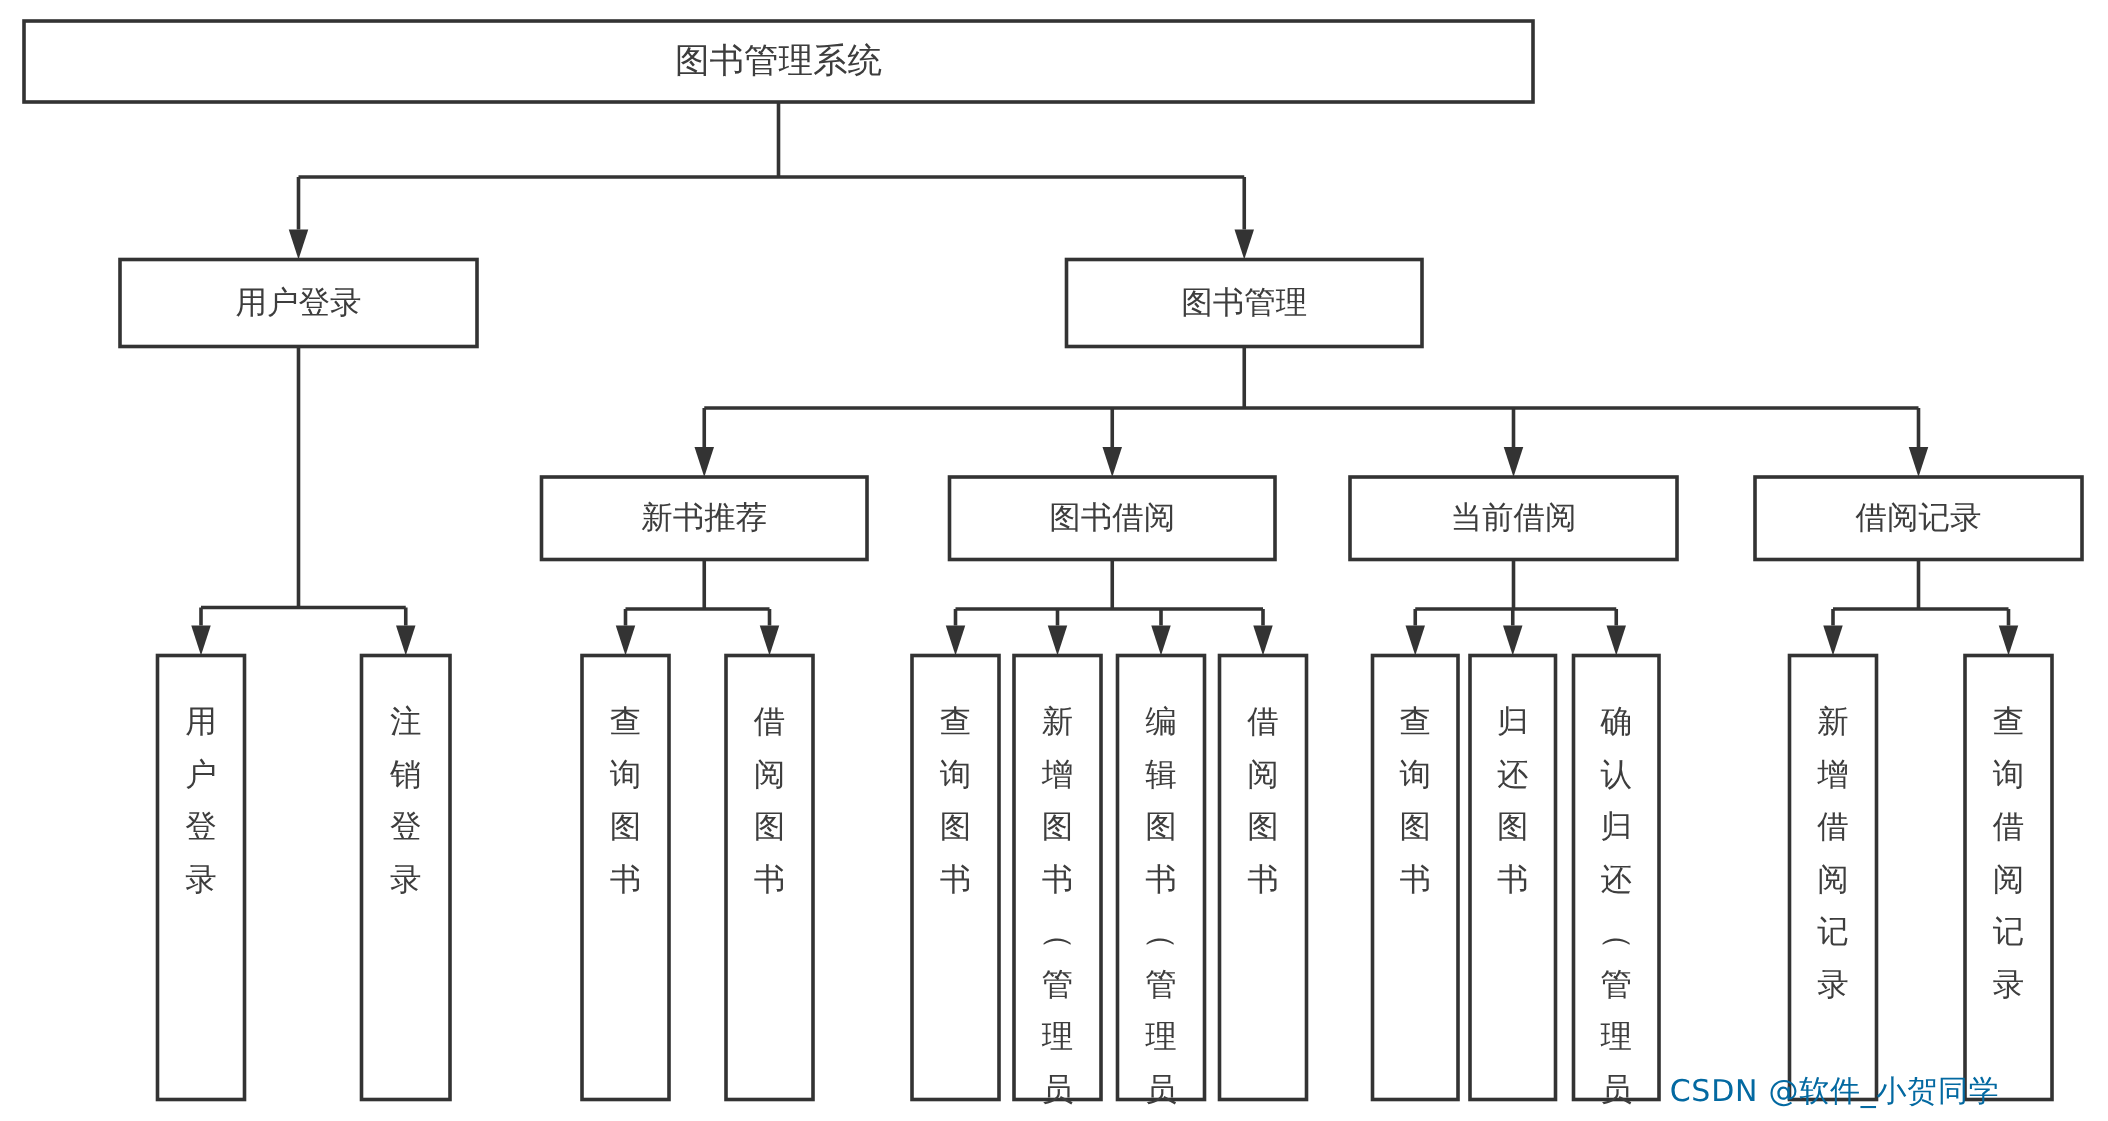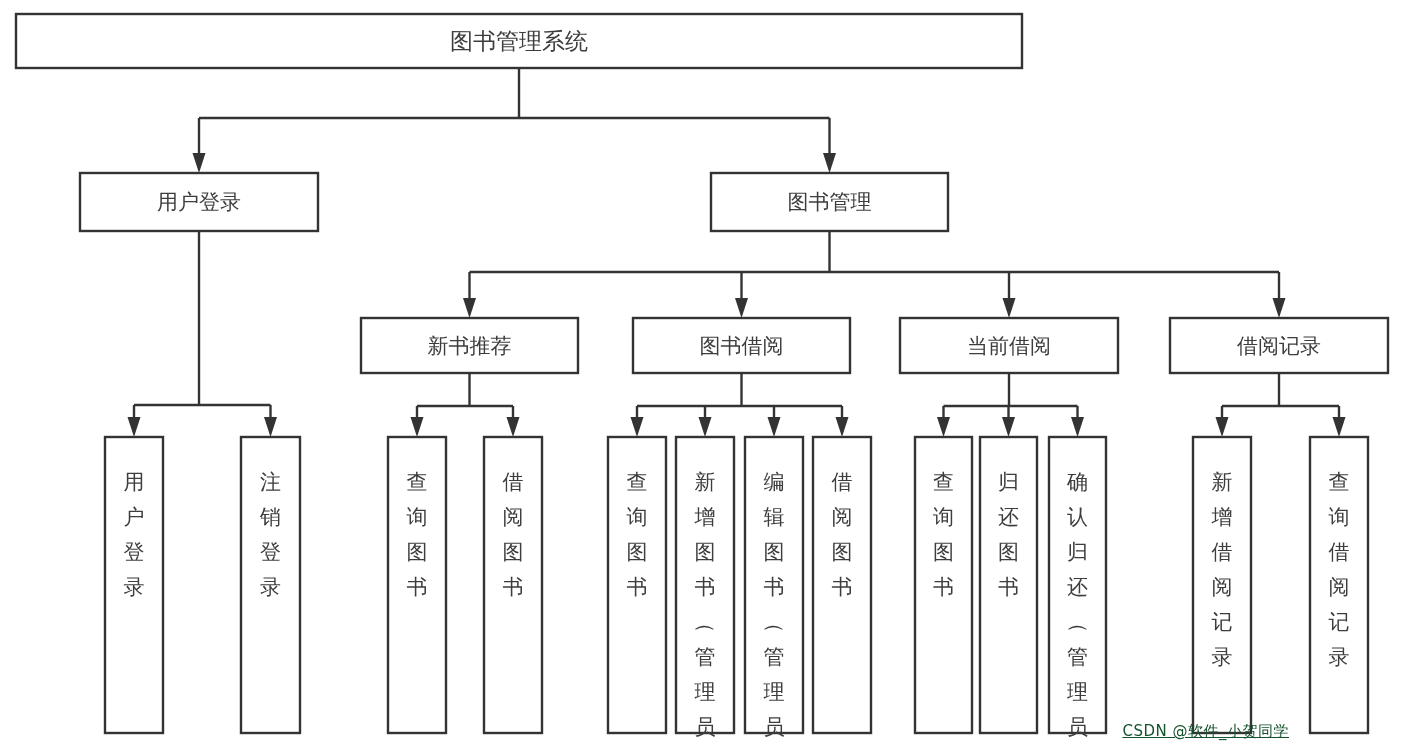--- a/index.html
+++ b/index.html
@@ -12,20 +12,21 @@
     width: 1405px;
     height: 747px;
     overflow: hidden;
     font-family: "DejaVu Sans", "Liberation Sans", sans-serif;
   }
   #diagram-root {
     position: relative;
     width: 1299px;
     height: 747px;
     background: #ffffff;
+    padding-left: 44px;
   }
   svg.diagram-canvas {
     position: absolute;
     top: 0;
     left: 0;
     width: 1405px;
     height: 747px;
     display: block;
   }
   .node-box {
@@ -58,26 +59,25 @@
     fill: #3d3d3d;
     font-size: 21px;
     text-anchor: middle;
     dominant-baseline: middle;
   }
   .watermark {
     position: absolute;
     right: 10px;
     bottom: 6px;
     font-family: "DejaVu Sans", "Liberation Sans", sans-serif;
-    font-size: 15px;
-    color: #14532d;
+    font-size: 20px;
+    color: #0369a1;
     white-space: nowrap;
     letter-spacing: 0.5px;
     user-select: none;
-    text-decoration: underline;
   }
 </style>
 </head>
 <body>
 
 <div id="diagram-root">
   <svg class="diagram-canvas" id="diagram-canvas" viewBox="0 0 1405 747" xmlns="http://www.w3.org/2000/svg">
     <g id="connectors-layer">
         <g>
           <path class="connector" d="M519 68 L519 118"></path>

